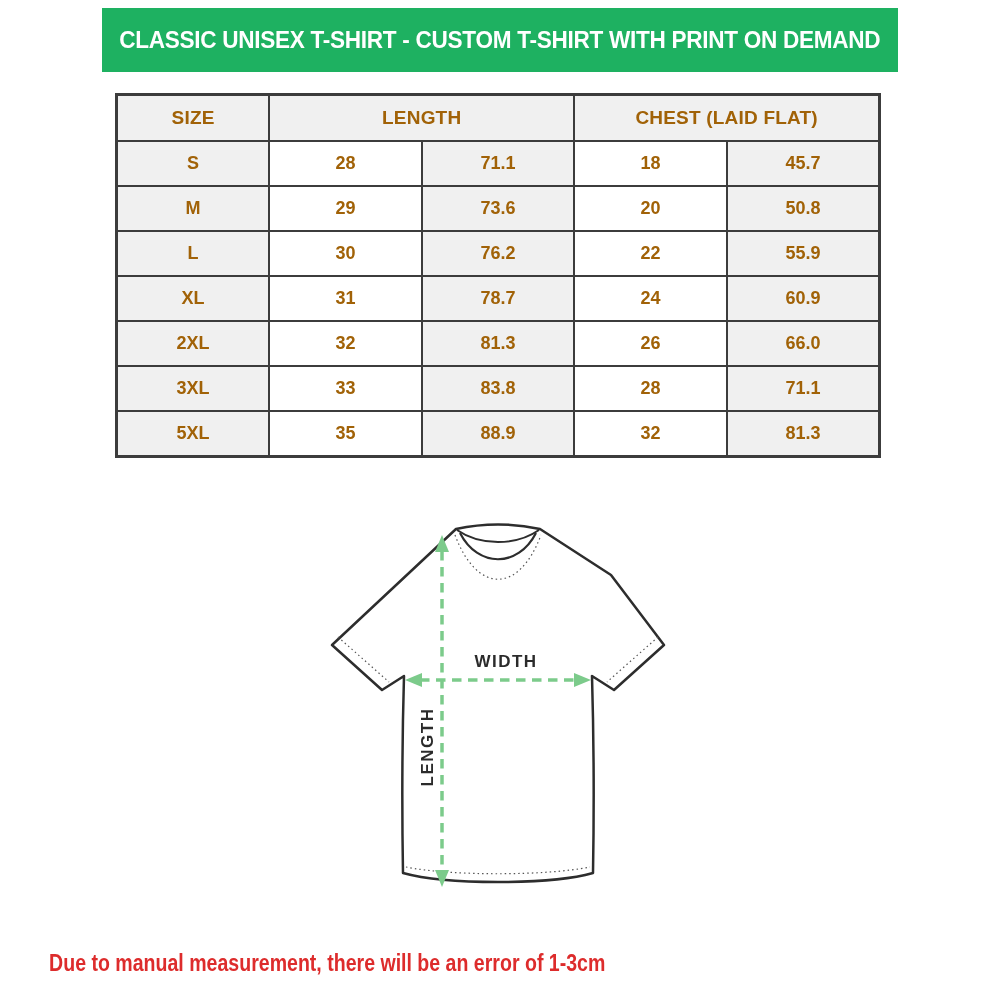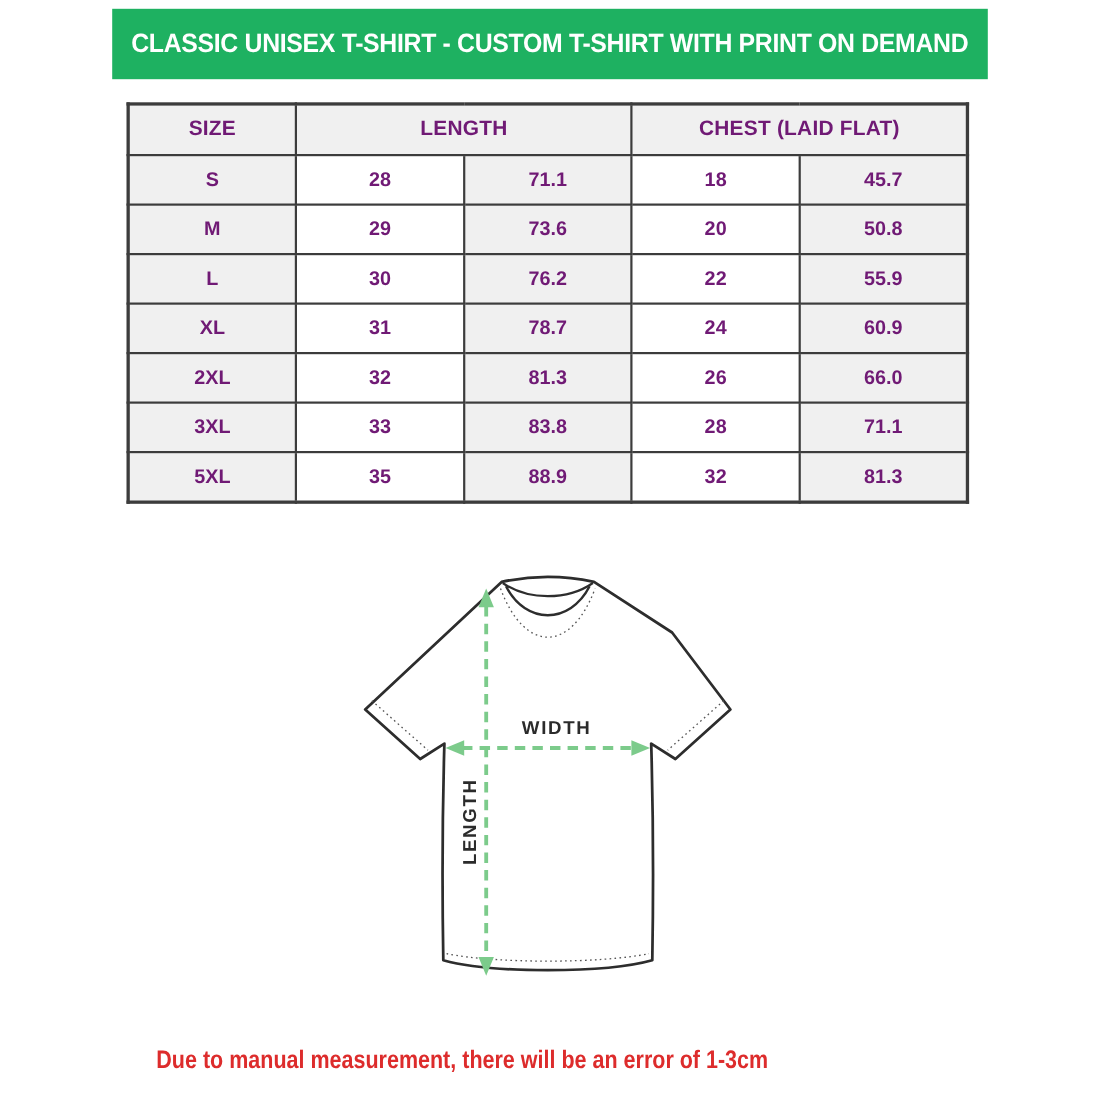--- a/index.html
+++ b/index.html
@@ -26,35 +26,35 @@
   
   table.size-table {
     position:absolute; left:115px; top:93px; width:766px;
     border-collapse:collapse; table-layout:fixed;
     border:3px solid #3c3c3c;
   }
   .size-table col { width:20%; }
   .size-table th, .size-table td {
     border:2px solid #3c3c3c;
     text-align:center; vertical-align:middle;
-    color:#701a75; font-weight:bold;
+    color:#a16207; font-weight:bold;
     padding:0;
   }
   .size-table th { height:44px; font-size:19px; letter-spacing:0.2px; }
   .size-table td { height:43px; font-size:18px; }
   .shade { background:#f0f0f0; }
   .plain { background:#ffffff; }
 
   
   .diagram-wrap { position:absolute; left:310px; top:515px; width:380px; height:398px; }
 
   
   .footer {
     position:absolute; left:0; top:950px; width:840px;
-    text-align:center;
+    text-align:left;
   }
   .footer-text {
     display:inline-block;
     color:#dd2c2c; font-weight:bold; font-size:23px;
     white-space:nowrap;
     transform:scaleX(0.85); transform-origin:center;
   }
 </style>
 </head>
 <body>

